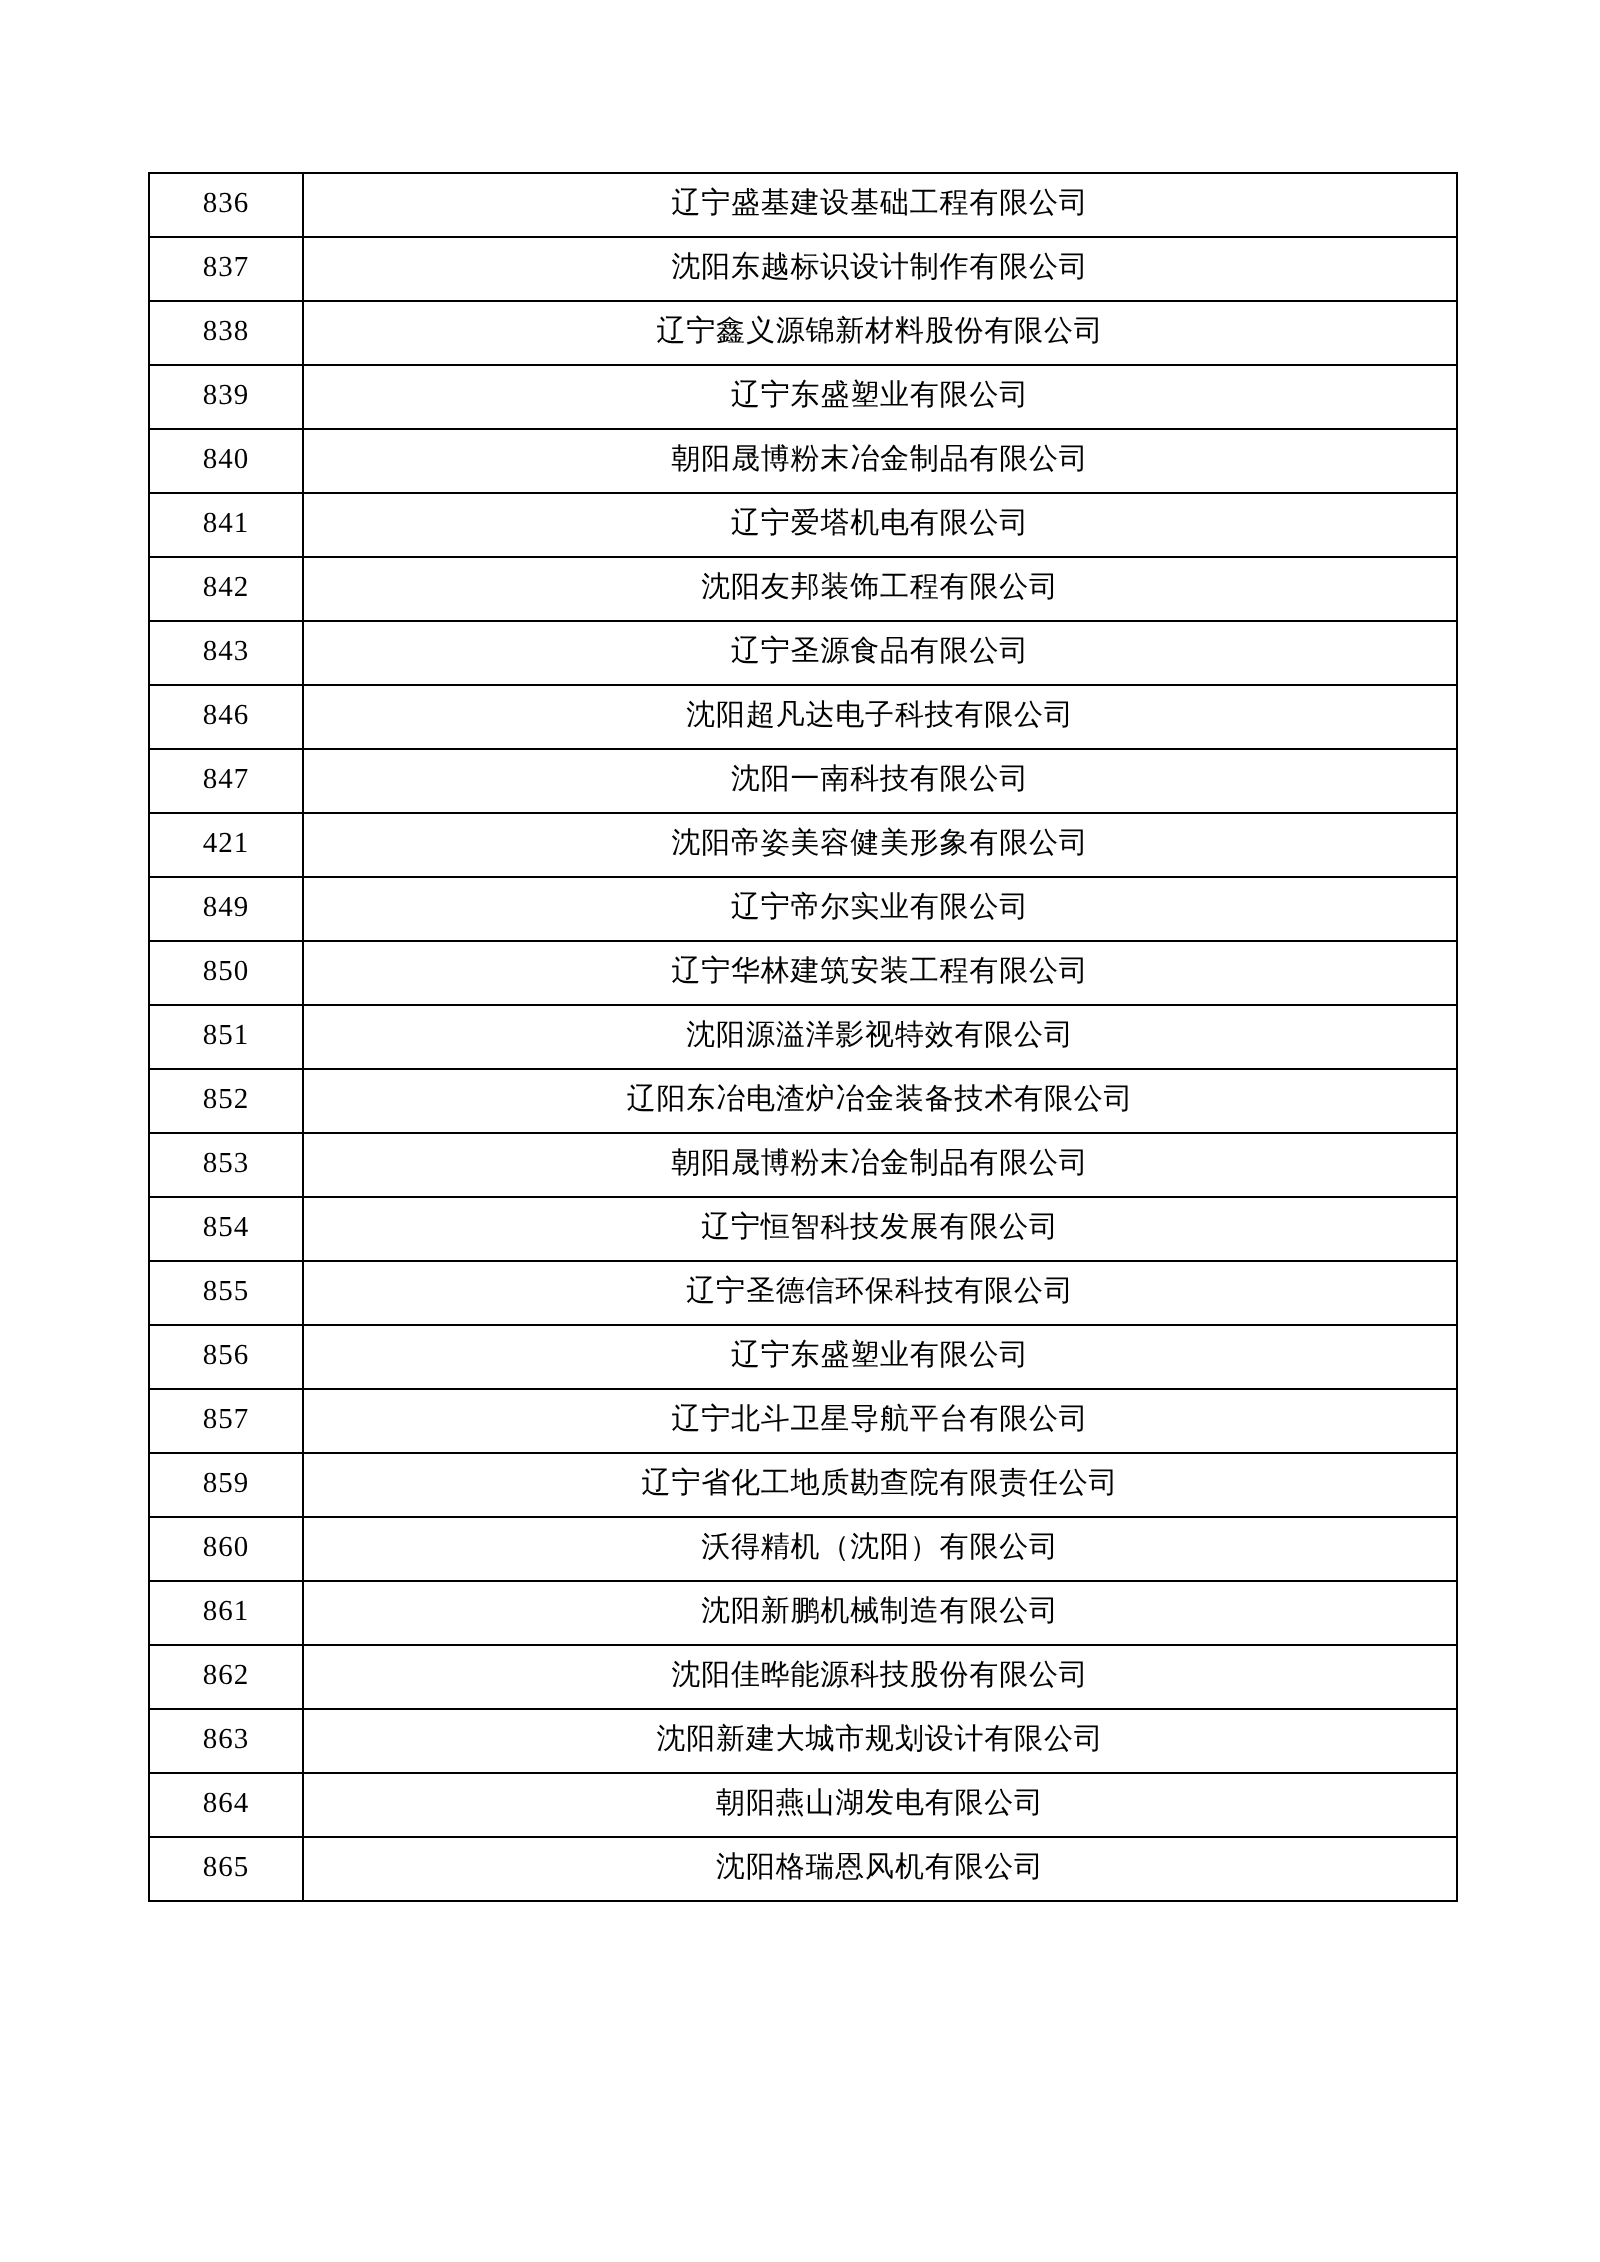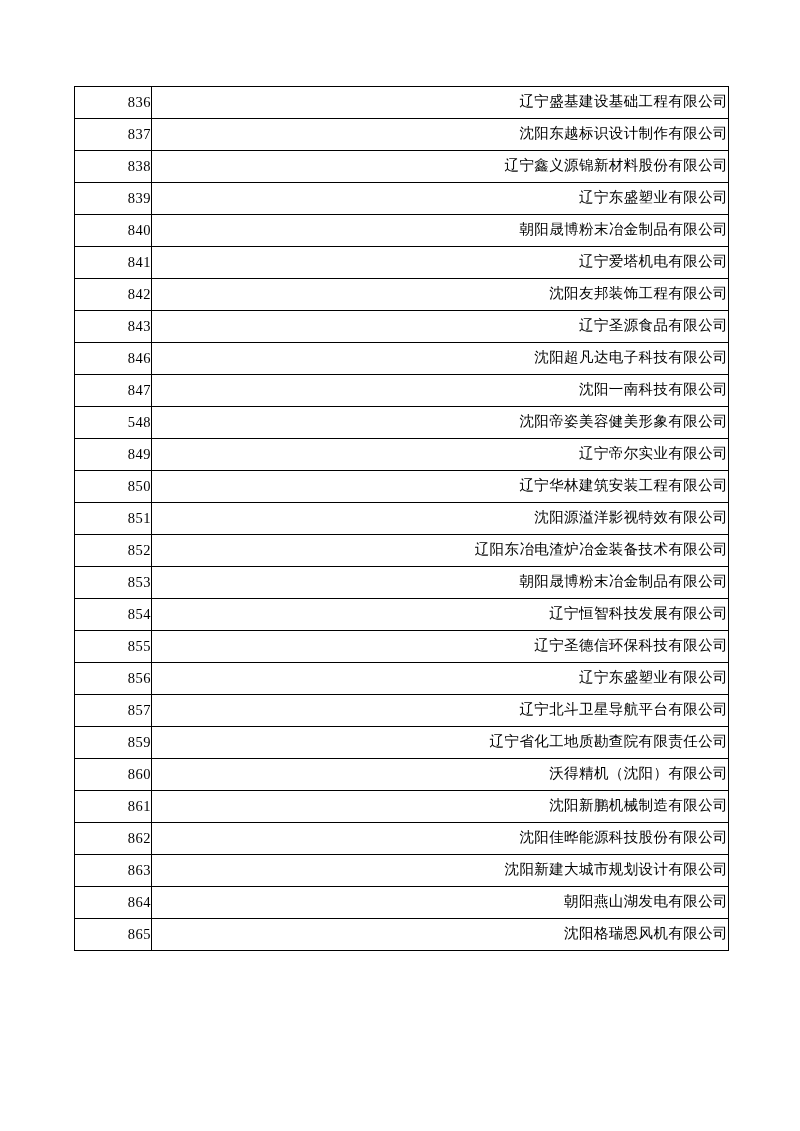--- a/index.html
+++ b/index.html
@@ -29,33 +29,33 @@
     border-collapse: collapse;
     width: 100%;
     table-layout: fixed;
   }
   table.company-table td {
     border: 1px solid #000000;
     height: 31px;
     line-height: 31px;
     padding: 0;
     font-size: 14.5px;
-    text-align: right;
+    text-align: center;
     vertical-align: middle;
     white-space: nowrap;
     overflow: hidden;
   }
   td.col-index {
     width: 76px;
     font-family: "Liberation Serif", "DejaVu Serif", serif;
     letter-spacing: 0.5px;
   }
   td.col-name {
     width: 576px;
-    font-family: Liberation Mono, monospace;
+    font-family: Liberation Sans, sans-serif;
     font-size: 14px;
     letter-spacing: 0.4px;
   }
 </style>
 </head>
 <body>
 
 <div class="page">
   <div class="table-wrap">
     <table class="company-table">
@@ -94,21 +94,21 @@
           </tr>
           <tr>
             <td class="col-index">846</td>
             <td class="col-name">沈阳超凡达电子科技有限公司</td>
           </tr>
           <tr>
             <td class="col-index">847</td>
             <td class="col-name">沈阳一南科技有限公司</td>
           </tr>
           <tr>
-            <td class="col-index">548</td>
+            <td class="col-index">421</td>
             <td class="col-name">沈阳帝姿美容健美形象有限公司</td>
           </tr>
           <tr>
             <td class="col-index">849</td>
             <td class="col-name">辽宁帝尔实业有限公司</td>
           </tr>
           <tr>
             <td class="col-index">850</td>
             <td class="col-name">辽宁华林建筑安装工程有限公司</td>
           </tr>

